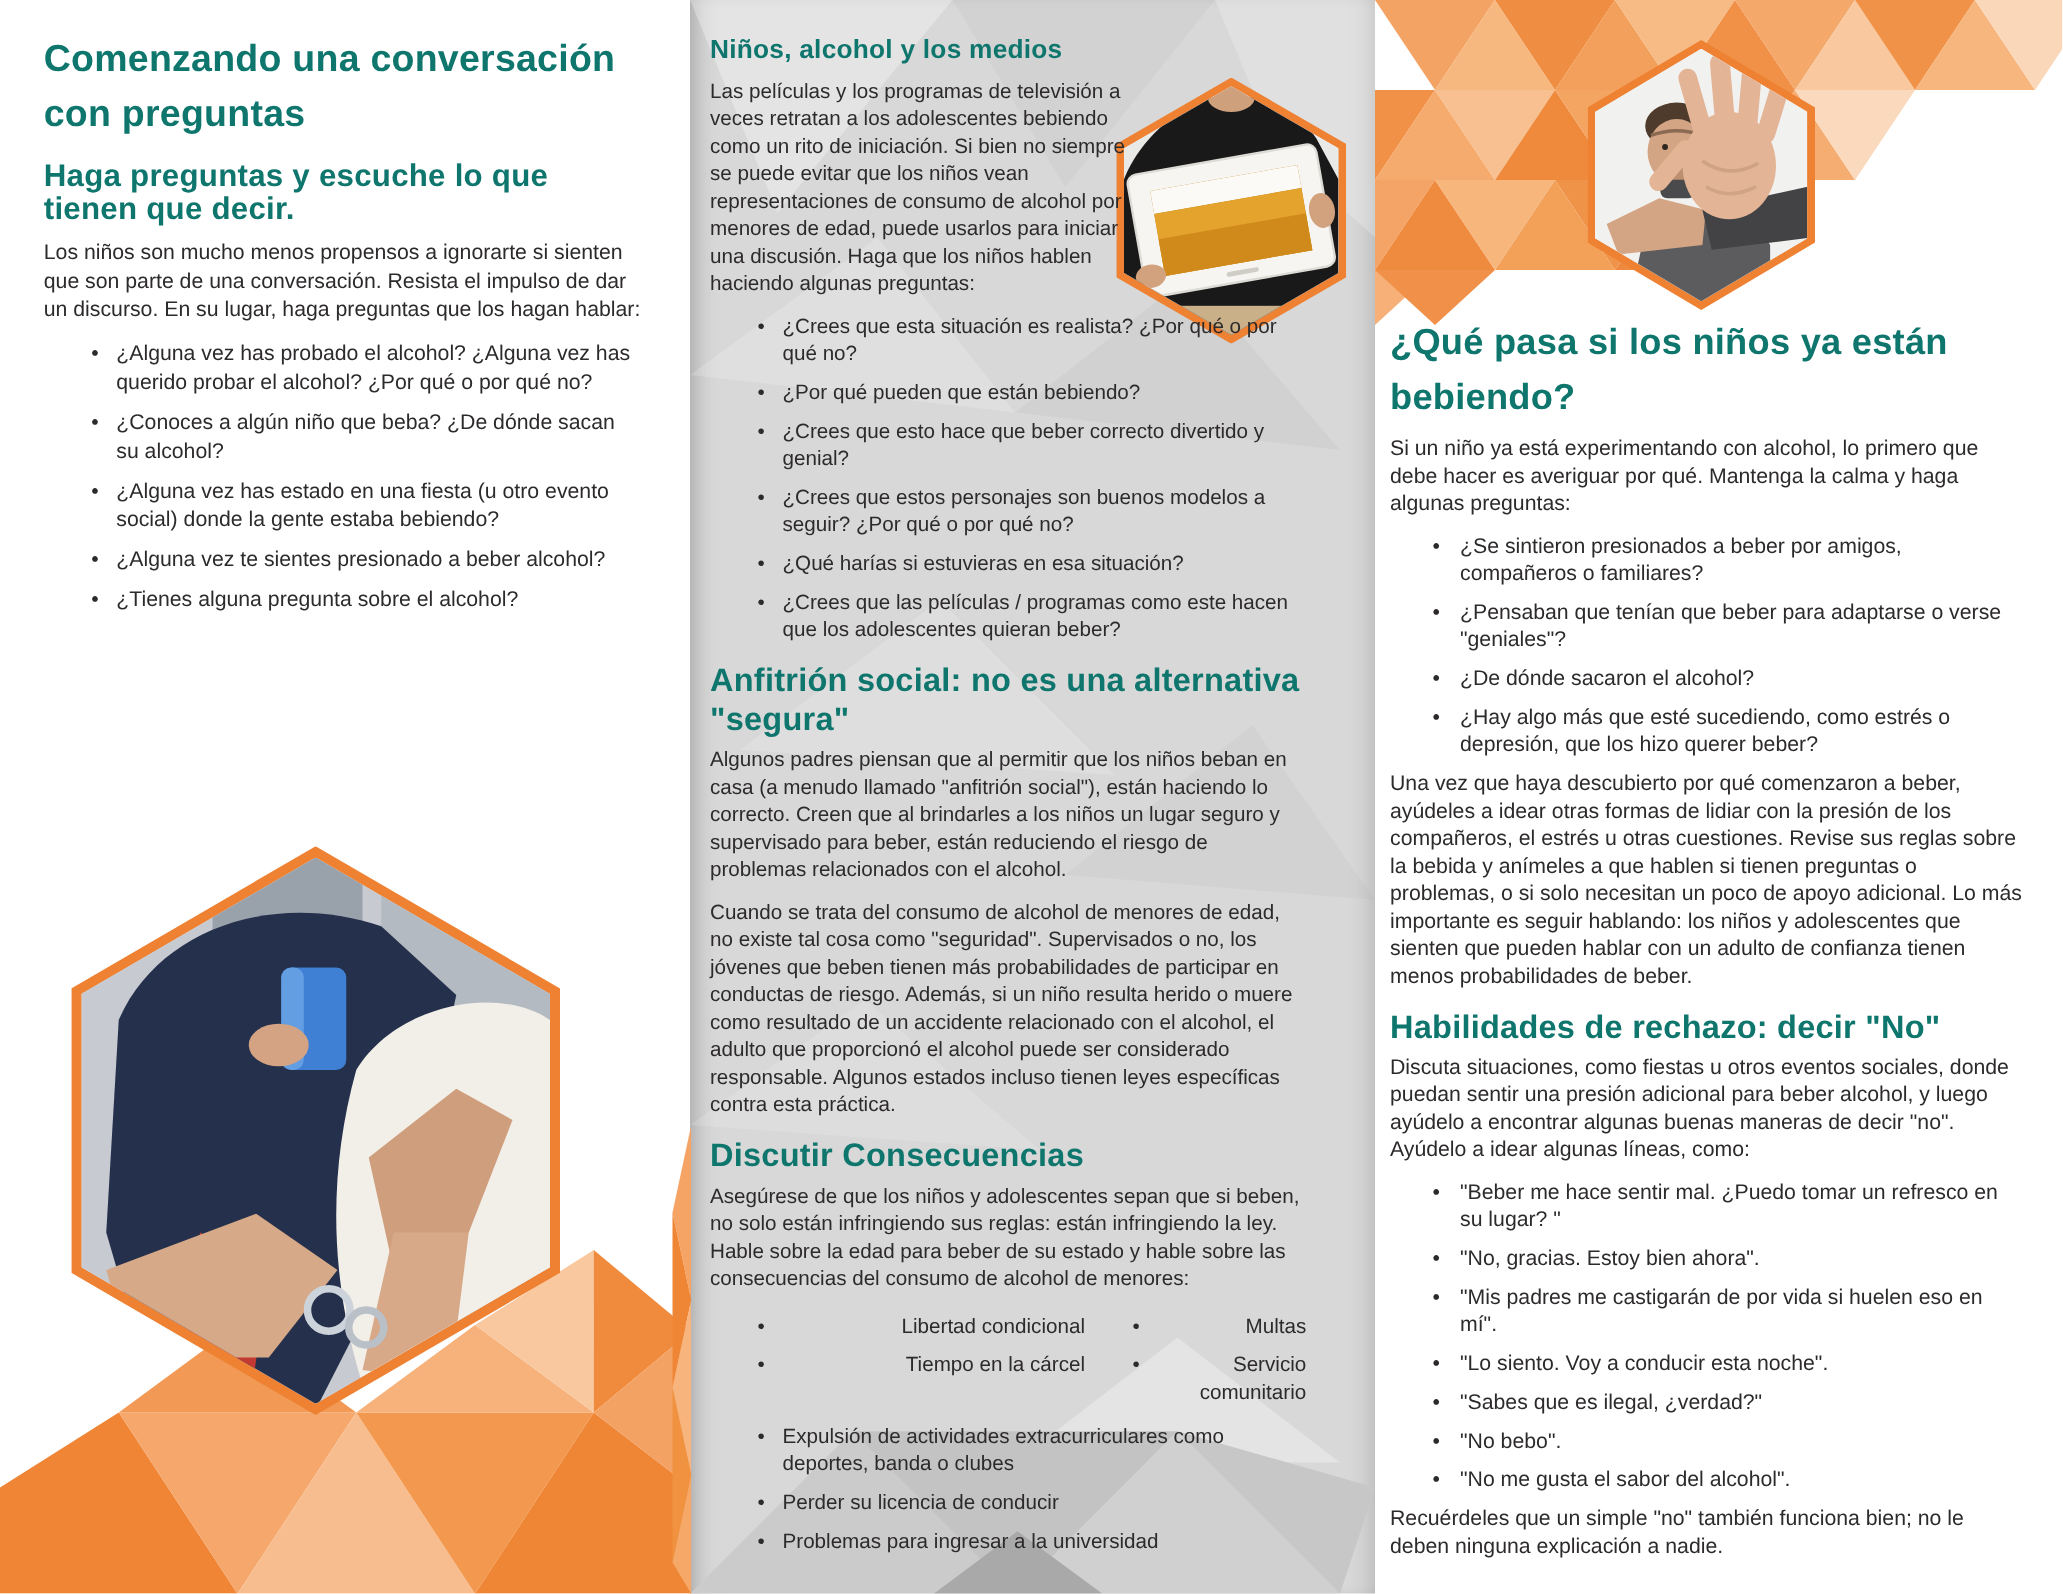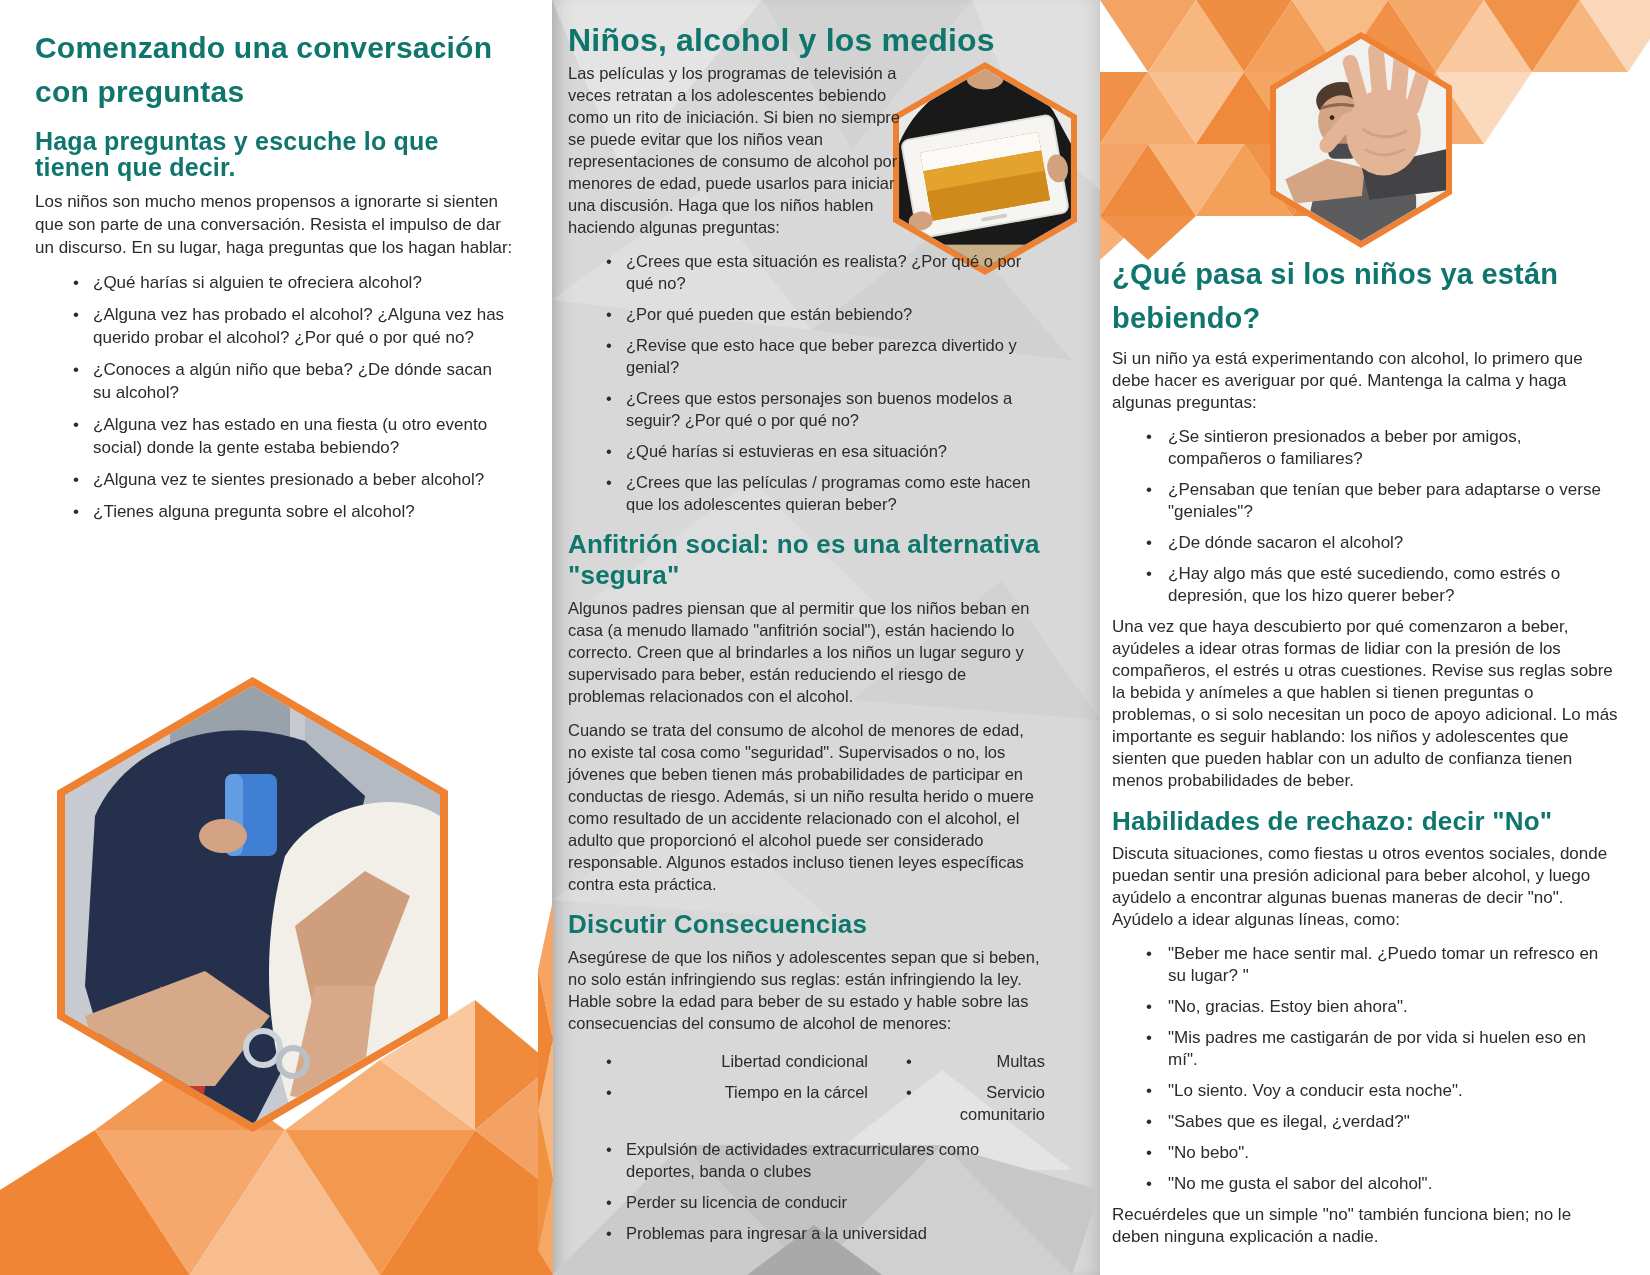--- a/index.html
+++ b/index.html
@@ -19,21 +19,21 @@
   .hex-inner{position:absolute;clip-path:polygon(50% 0%,100% 25%,100% 75%,50% 100%,0% 75%,0% 25%);
        overflow:hidden;background:#e9e9e9;}
   .hex-inner svg{display:block;}
   
   .col{position:absolute;}
   .col-left{left:35px;top:26px;width:478px;font-size:17px;line-height:23px;}
   .col-mid{left:568px;top:24px;width:477px;font-size:16.5px;line-height:22px;}
   .col-right{left:1112px;top:252px;width:506px;font-size:17px;line-height:22px;}
   h1,h2{color:#0f766e;font-weight:700;letter-spacing:.2px;margin:0;}
   .col-left h1{font-size:30px;line-height:44px;margin-bottom:8px;}
-  .col-mid h1{font-size:32px;line-height:32px;margin-bottom:6px;}
+  .col-mid h1{font-size:21px;line-height:32px;margin-bottom:6px;}
   .col-right h1{font-size:29px;line-height:44px;margin-bottom:8px;}
   .h2-small{font-size:25px;line-height:26px;margin:14px 0 10px 0;}
   .h2-big{font-size:26px;line-height:31px;margin:14px 0 6px 0;}
   p{margin:0 0 12px 0;}
   .narrow{width:332px;}
   ul{list-style:none;margin:4px 0 8px 0;padding:0;}
   li{position:relative;margin-bottom:9px;}
   .col-left ul{margin-left:34px;}
   .col-left li{padding-left:24px;}
   .col-mid ul{margin-left:34px;}
@@ -185,36 +185,35 @@
         <path d="M95,118 Q115,130 138,118" stroke="#c79a7c" stroke-width="3" fill="none" opacity="0.6"></path>
       </svg>
     </div>
   </div>
 
   <div class="col col-left">
     <h1>Comenzando una conversación con preguntas</h1>
     <h2 class="h2-small">Haga preguntas y escuche lo que tienen que decir.</h2>
     <p>Los niños son mucho menos propensos a ignorarte si sienten que son parte de una conversación. Resista el impulso de dar un discurso. En su lugar, haga preguntas que los hagan hablar:</p>
     <ul>
-      <li>¿Qué harías si alguien te ofreciera alcohol?</li>
       <li>¿Alguna vez has probado el alcohol? ¿Alguna vez has querido probar el alcohol? ¿Por qué o por qué no?</li>
       <li>¿Conoces a algún niño que beba? ¿De dónde sacan su alcohol?</li>
       <li>¿Alguna vez has estado en una fiesta (u otro evento social) donde la gente estaba bebiendo?</li>
       <li>¿Alguna vez te sientes presionado a beber alcohol?</li>
       <li>¿Tienes alguna pregunta sobre el alcohol?</li>
     </ul>
   </div>
 
   <div class="col col-mid">
     <h1>Niños, alcohol y los medios</h1>
     <p class="narrow">Las películas y los programas de televisión a veces retratan a los adolescentes bebiendo como un rito de iniciación. Si bien no siempre se puede evitar que los niños vean representaciones de consumo de alcohol por menores de edad, puede usarlos para iniciar una discusión. Haga que los niños hablen haciendo algunas preguntas:</p>
     <ul>
       <li>¿Crees que esta situación es realista? ¿Por qué o por qué no?</li>
       <li>¿Por qué pueden que están bebiendo?</li>
-      <li>¿Revise que esto hace que beber parezca divertido y genial?</li>
+      <li>¿Crees que esto hace que beber correcto divertido y genial?</li>
       <li>¿Crees que estos personajes son buenos modelos a seguir? ¿Por qué o por qué no?</li>
       <li>¿Qué harías si estuvieras en esa situación?</li>
       <li>¿Crees que las películas / programas como este hacen que los adolescentes quieran beber?</li>
     </ul>
     <h2 class="h2-big">Anfitrión social: no es una alternativa "segura"</h2>
     <p>Algunos padres piensan que al permitir que los niños beban en casa (a menudo llamado "anfitrión social"), están haciendo lo correcto. Creen que al brindarles a los niños un lugar seguro y supervisado para beber, están reduciendo el riesgo de problemas relacionados con el alcohol.</p>
     <p>Cuando se trata del consumo de alcohol de menores de edad, no existe tal cosa como "seguridad". Supervisados o no, los jóvenes que beben tienen más probabilidades de participar en conductas de riesgo. Además, si un niño resulta herido o muere como resultado de un accidente relacionado con el alcohol, el adulto que proporcionó el alcohol puede ser considerado responsable. Algunos estados incluso tienen leyes específicas contra esta práctica.</p>
     <h2 class="h2-big">Discutir Consecuencias</h2>
     <p>Asegúrese de que los niños y adolescentes sepan que si beben, no solo están infringiendo sus reglas: están infringiendo la ley. Hable sobre la edad para beber de su estado y hable sobre las consecuencias del consumo de alcohol de menores:</p>
     <div class="cons-grid">

